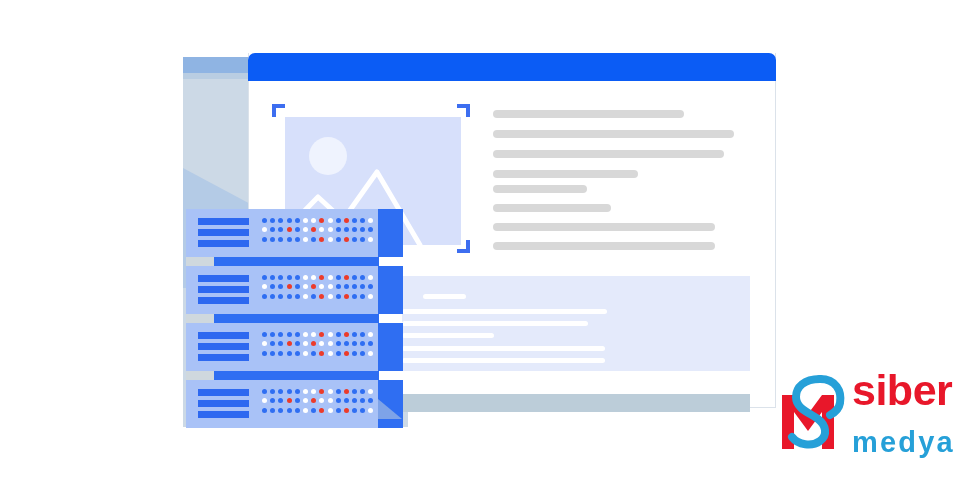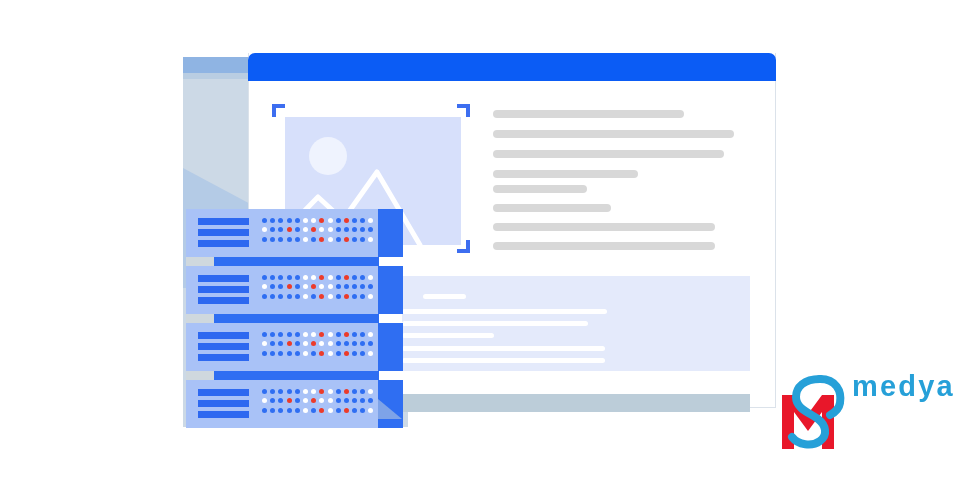--- a/index.html
+++ b/index.html
@@ -131,21 +131,21 @@
   
   .logo{ position:absolute; left:770px; top:363px; width:190px; height:100px; }
   .logo-mark{ position:absolute; left:0; top:2px; width:78px; height:92px; }
   .logo-words{ position:absolute; left:82px; top:8px; }
   .logo-siber{
     font-size:43px; font-weight:bold; color:#e8172a;
     line-height:0.92; letter-spacing:-0.5px;
   }
   .logo-medya{
     font-size:29px; font-weight:bold; color:#26a0d8;
-    line-height:1.05; letter-spacing:2.2px; margin-top:0;
+    line-height:1.05; letter-spacing:2.2px; margin-top:16px;
   }
 </style>
 </head>
 <body>
 
 <div id="stage">
 
   <div class="bg-panel"></div>
   <div class="bg-panel-strip"></div>
   <div class="bg-panel-strip2"></div>
@@ -446,17 +446,18 @@
   <div class="rack-tri"></div>
 
   <div class="logo">
     <svg class="logo-mark" viewBox="0 0 78 92">
       <path d="M12 30 L12 84 L24 84 L24 47 L38 66 L52 47 L52 84 L64 84 L64 30 L52 30 L38 49 L24 30 Z" fill="#e8172a"></path>
       <path d="M50 14 C66 14 72 26 70 38 C69 44 64 48 60 50" fill="none" stroke="#26a0d8" stroke-width="8" stroke-linecap="round"></path>
       <path d="M50 14 C34 14 26 22 26 32 C26 44 40 48 48 54
                C56 60 58 70 50 76 C42 82 28 80 22 72" fill="none" stroke="#26a0d8" stroke-width="8" stroke-linecap="round"></path>
     </svg>
     <div class="logo-words">
+      <div class="logo-siber">siber</div>
       <div class="logo-medya">medya</div>
     </div>
   </div>
 
 </div>
 
 </body></html>

